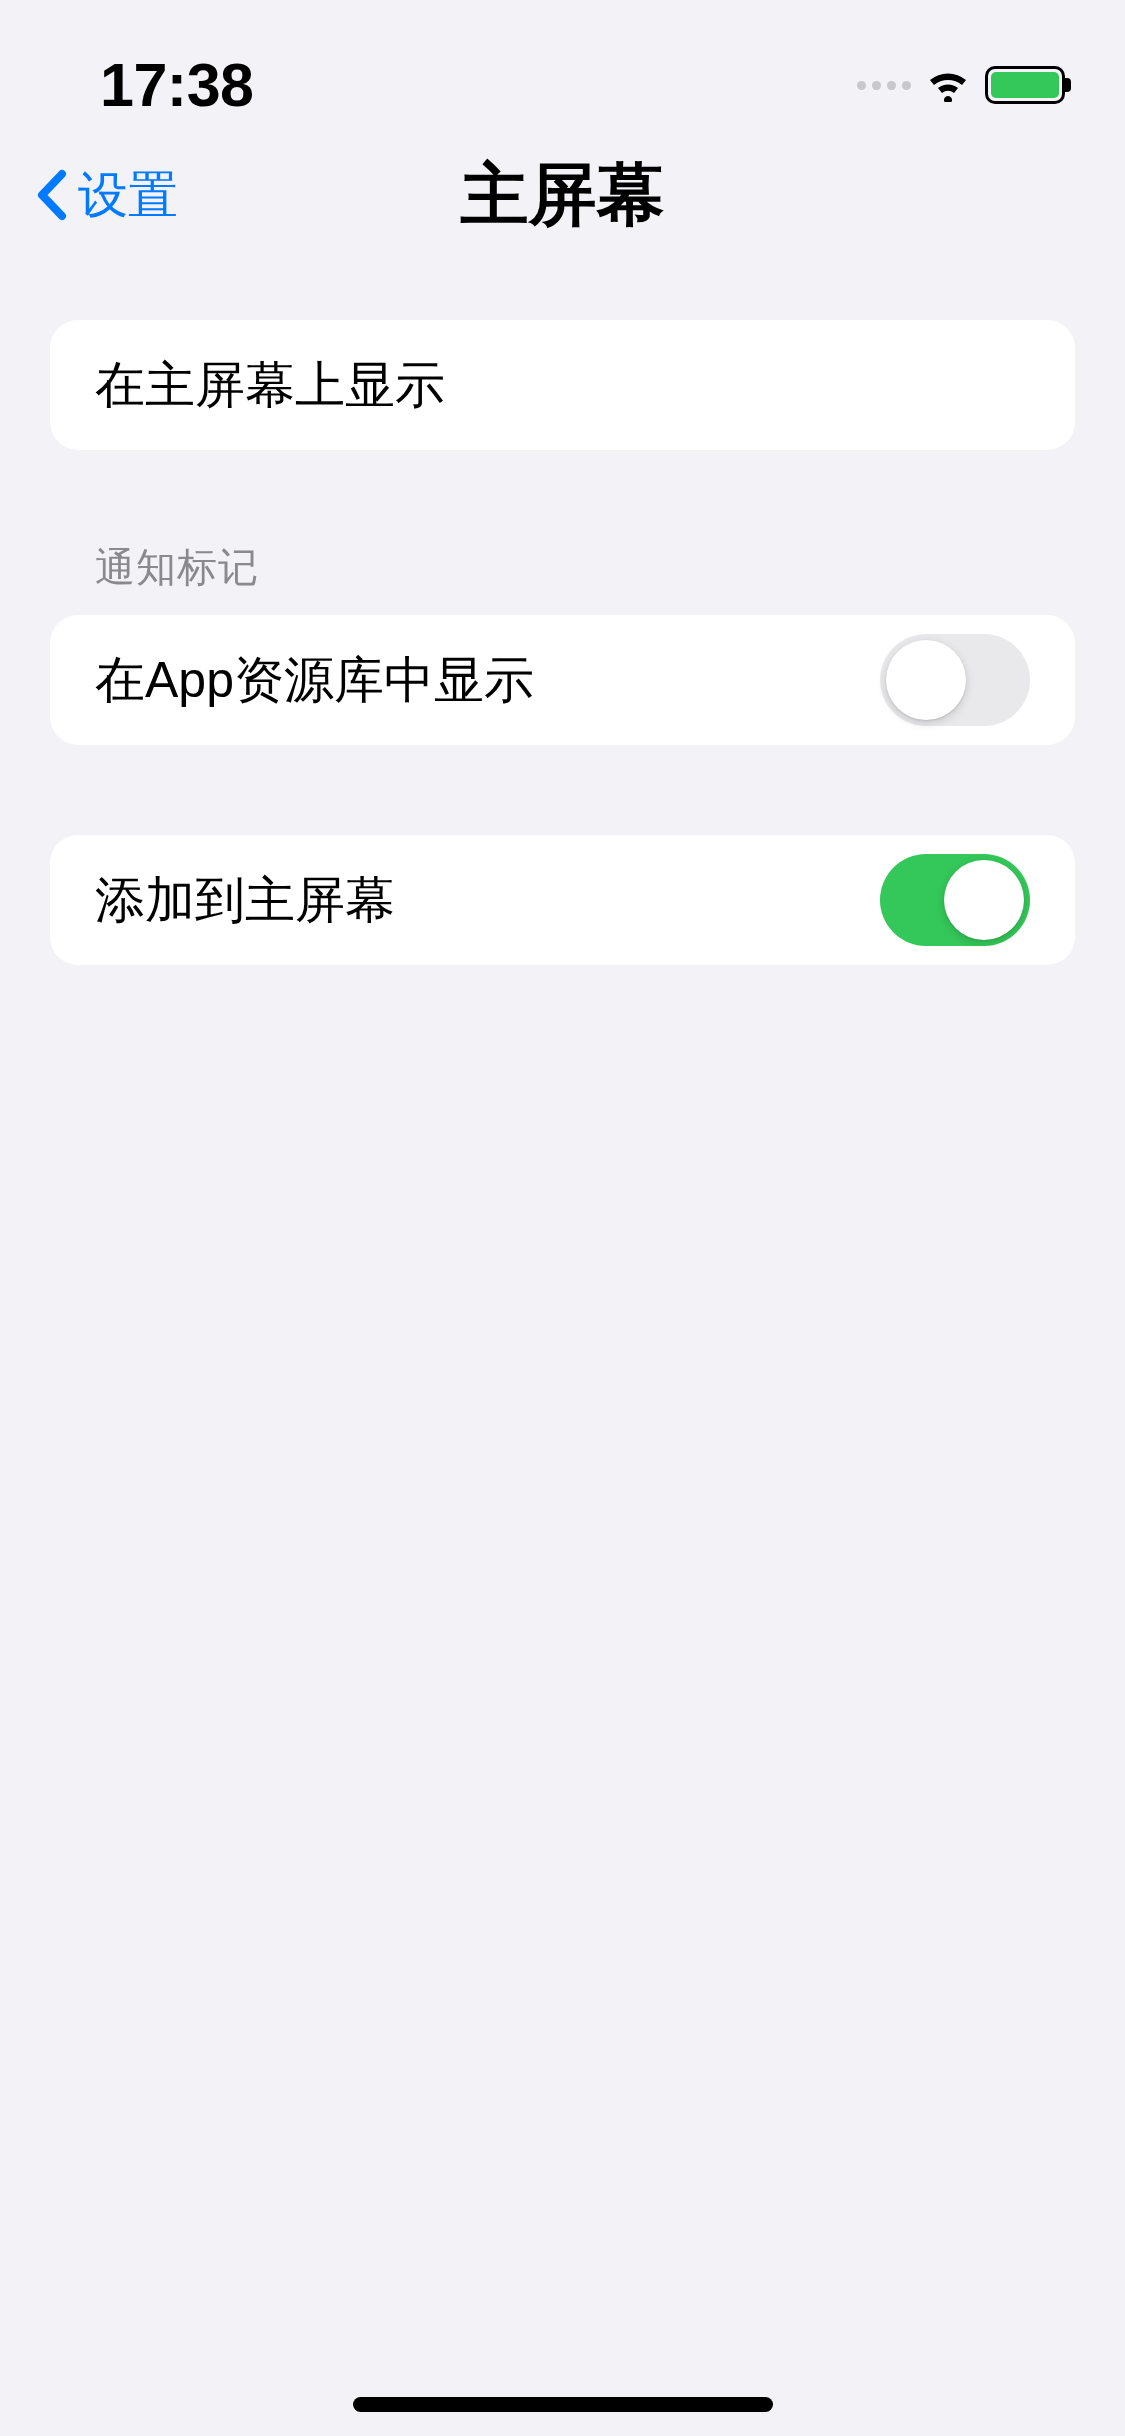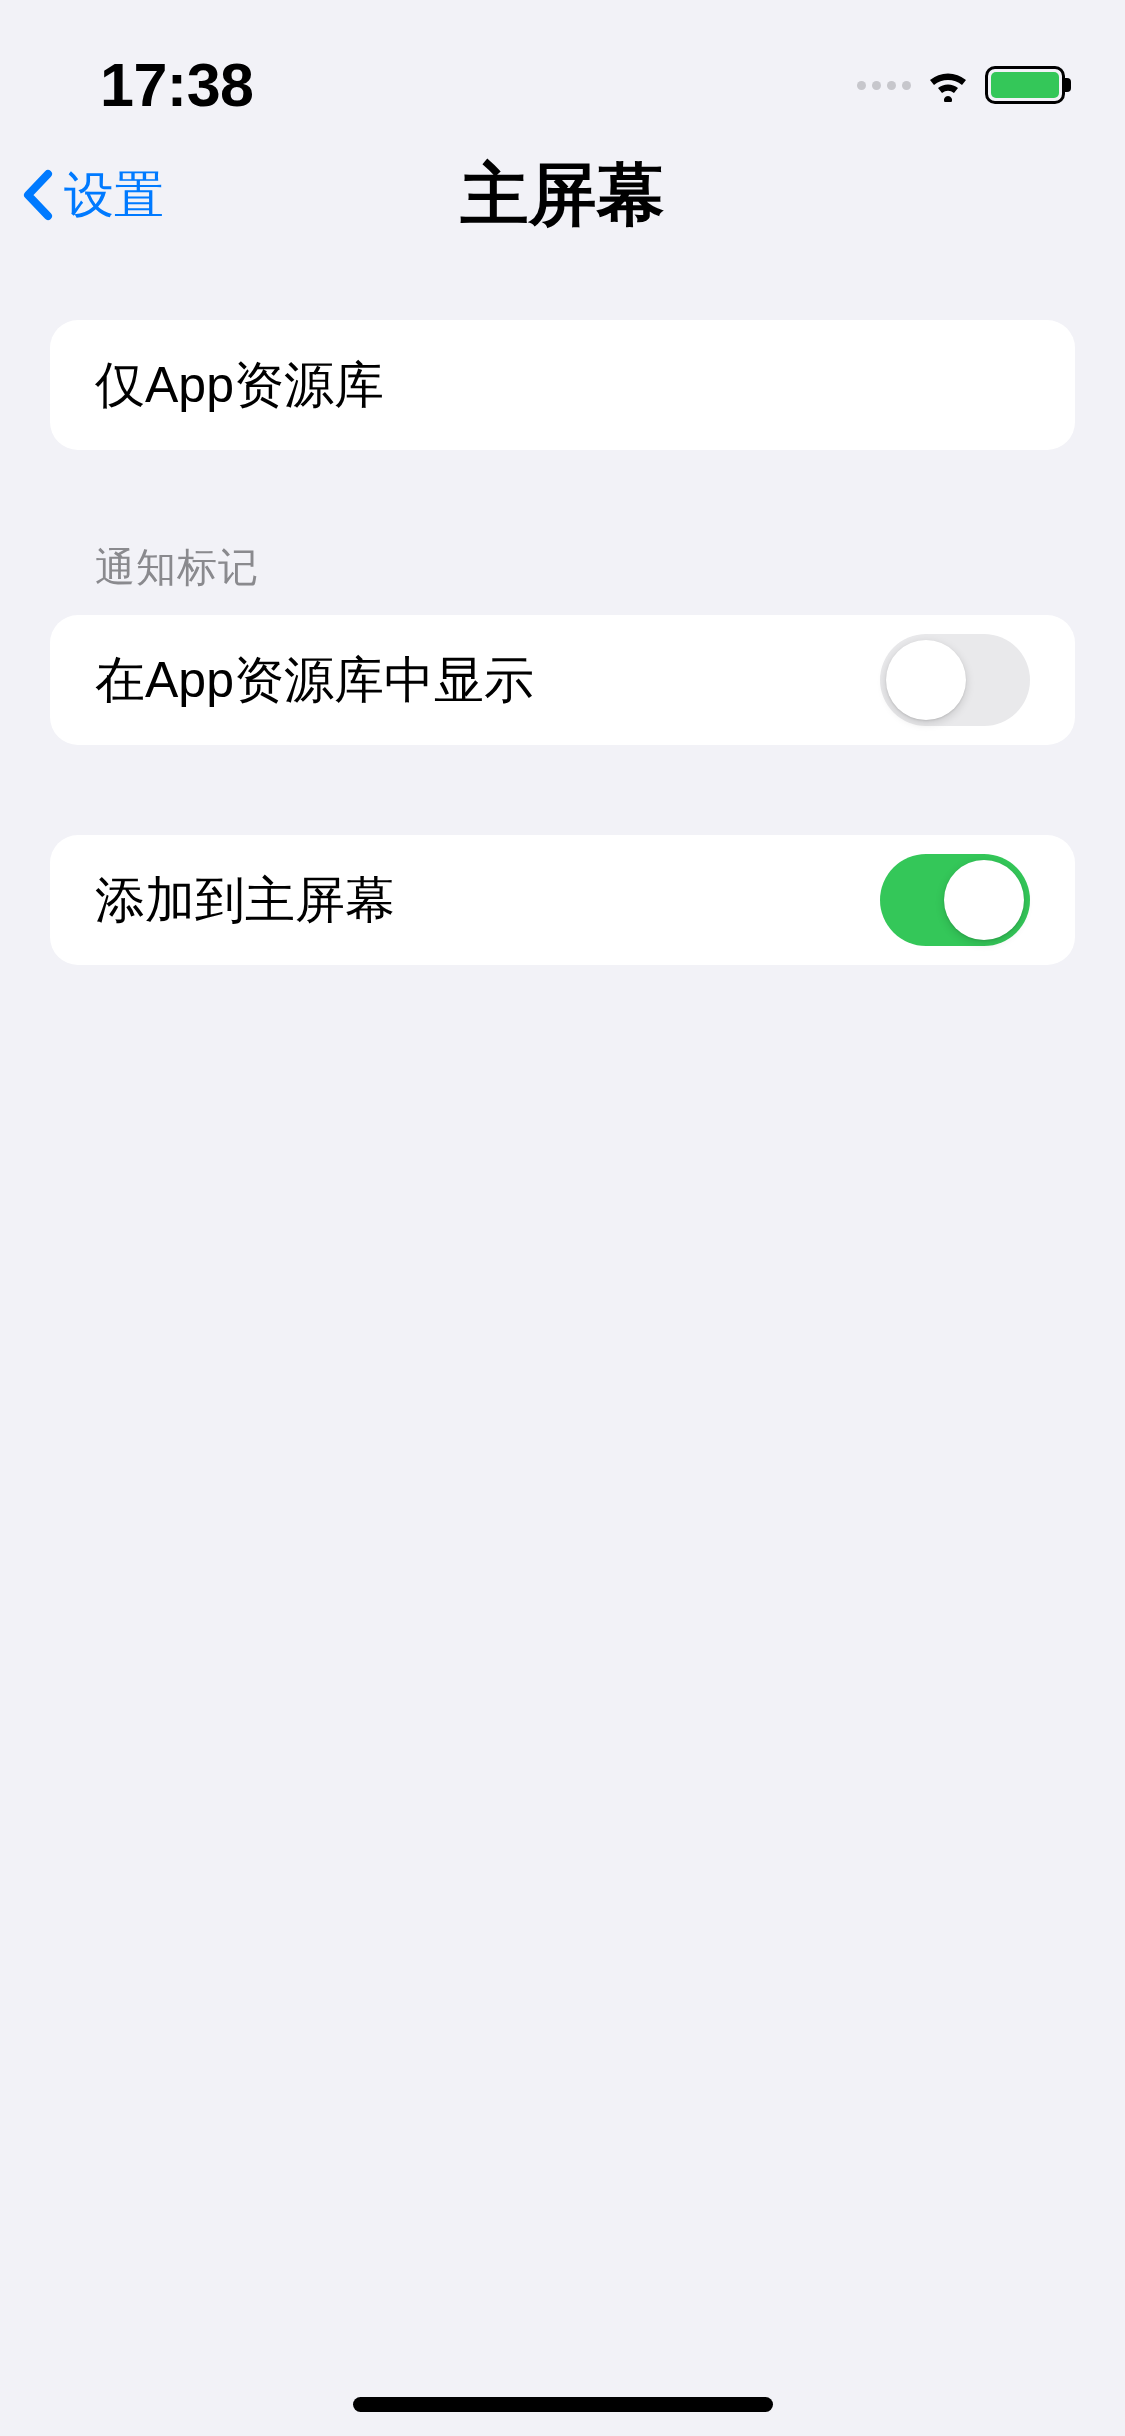--- a/index.html
+++ b/index.html
@@ -84,21 +84,21 @@
       height: 130px;
       padding: 0 20px;
     }
     .nav-back {
       display: flex;
       align-items: center;
       gap: 8px;
       color: #007aff;
       font-size: 50px;
       position: absolute;
-      left: 20px;
+      left: 34px;
     }
     .nav-back svg {
       display: block;
     }
     .nav-title {
       flex: 1;
       text-align: center;
       font-size: 68px;
       font-weight: 600;
       color: #000;
@@ -220,21 +220,21 @@
     </svg>
     <span>设置</span>
   </div>
   <div class="nav-title">主屏幕</div>
 </div>
 
 <div class="content">
 
   <div class="group">
     <div class="row">
-      <span class="row-label">仅App资源库</span>
+      <span class="row-label">在主屏幕上显示</span>
     </div>
   </div>
 
   <div class="section-header">通知标记</div>
   <div class="group">
     <div class="row">
       <span class="row-label">在App资源库中显示</span>
       <div class="switch off">
         <div class="switch-knob"></div>
       </div>

